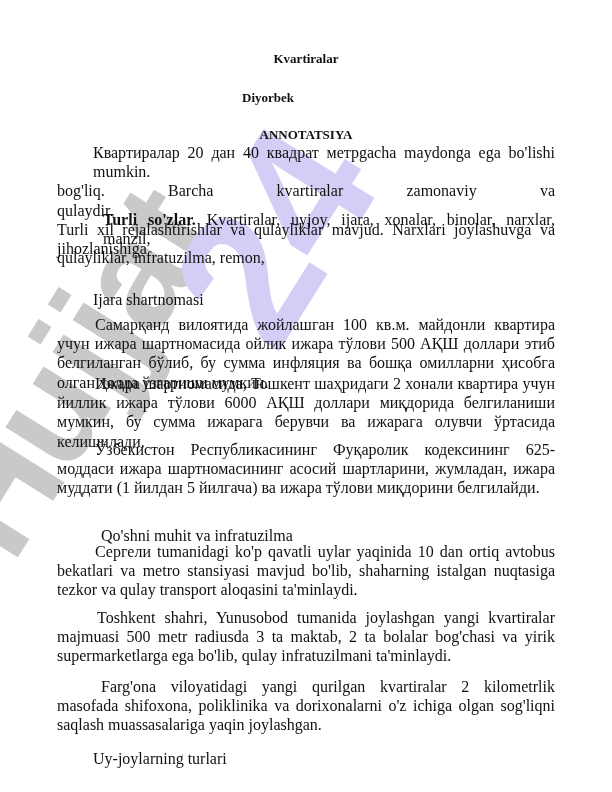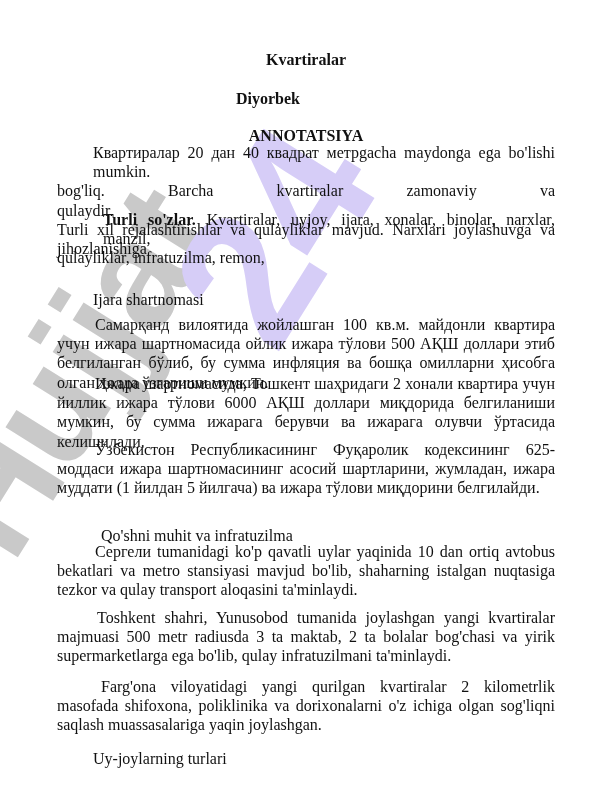--- a/index.html
+++ b/index.html
@@ -61,21 +61,21 @@
       z-index: 1;
       font-size: 12px;
     }
     .line {
       position: absolute;
       white-space: nowrap;
     }
     .title {
       font-weight: bold;
       text-align: center;
-      font-size: 16px;
+      font-size: 13px;
     }
     .heading {
       font-weight: normal;
       font-size: 16px;
     }
     .para {
       position: absolute;
       left: 57px;
       width: 498px;
       font-size: 16px;

